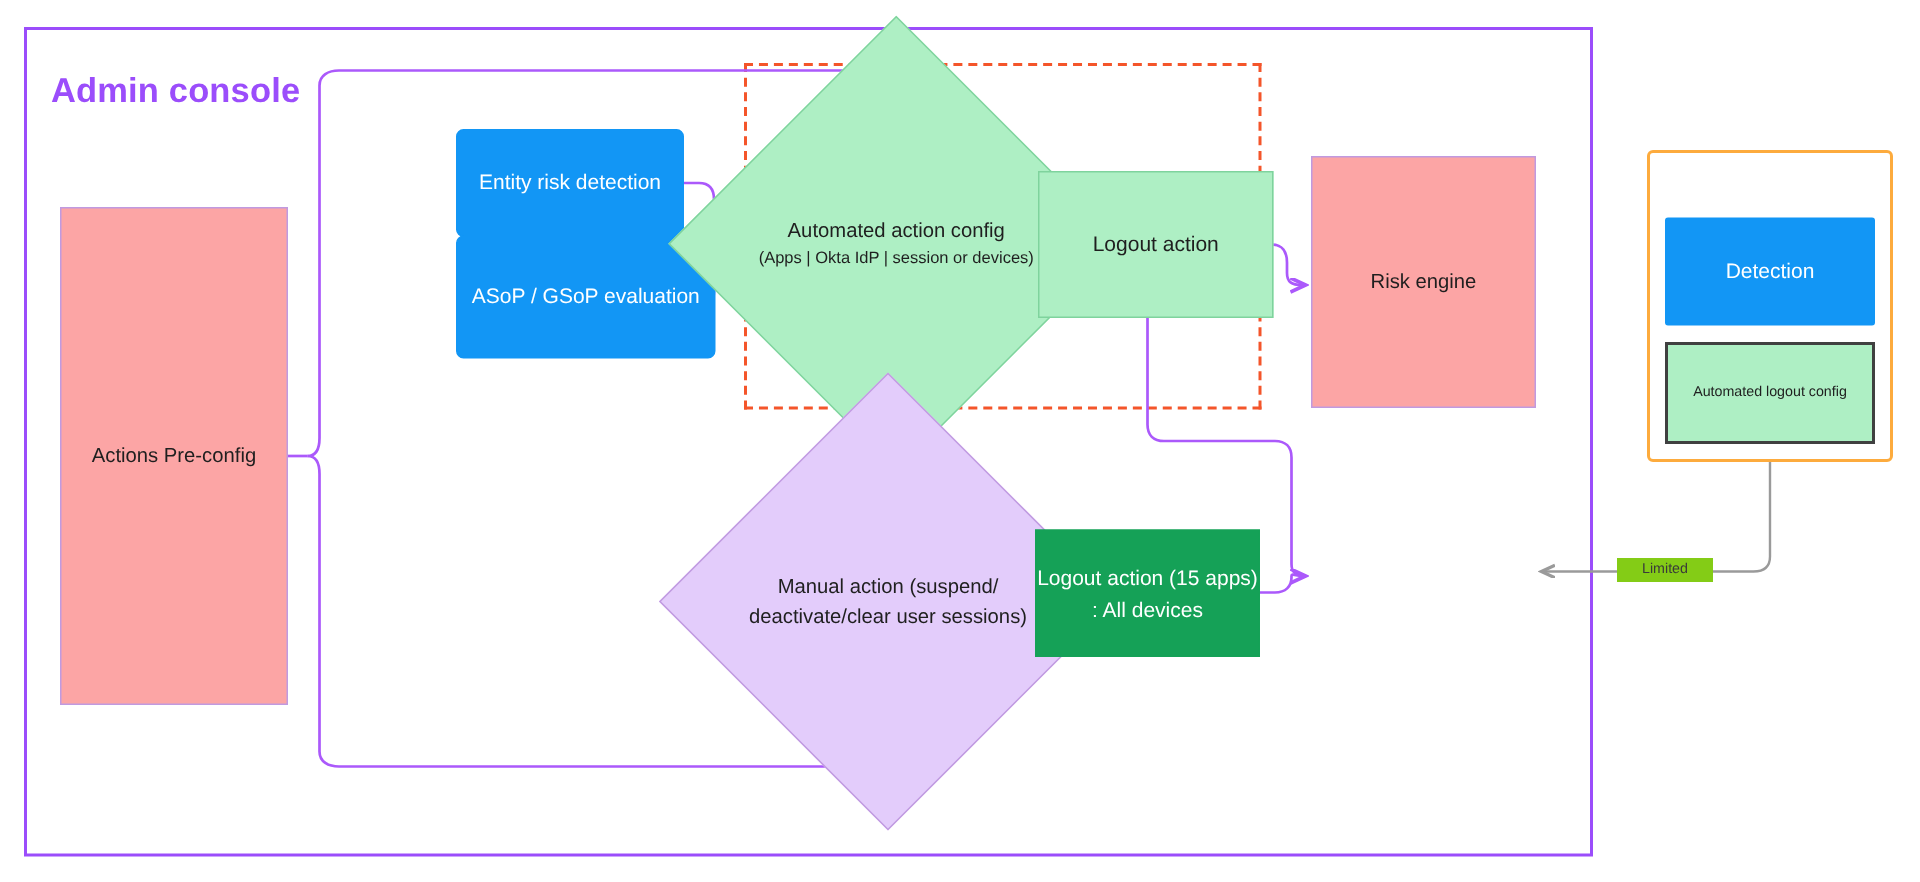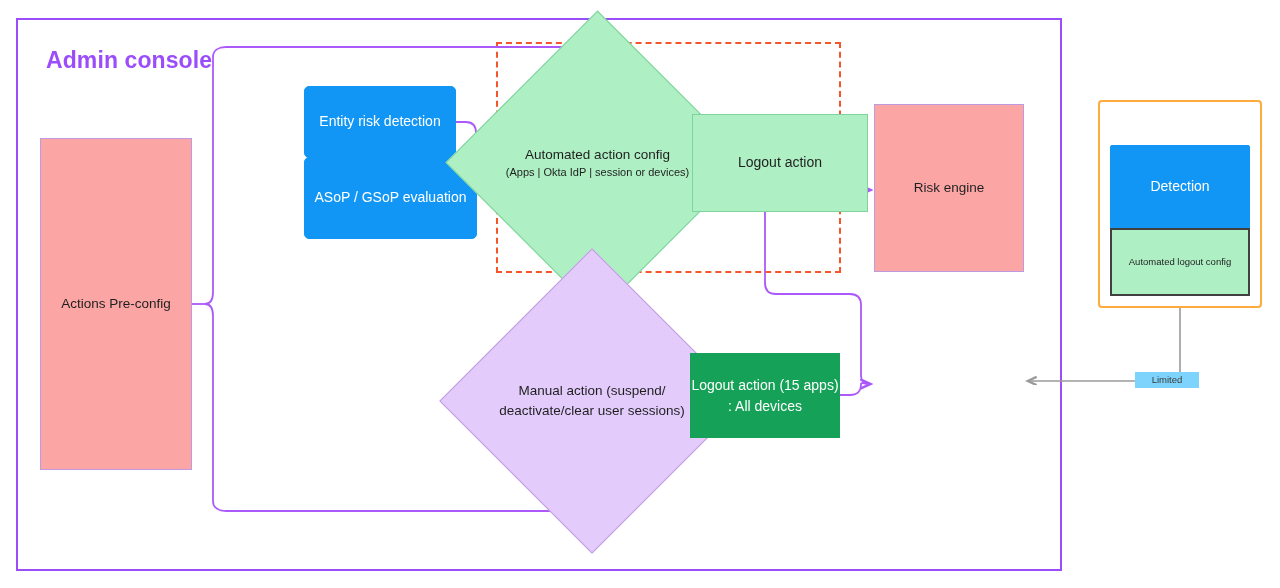--- a/index.html
+++ b/index.html
@@ -40,21 +40,20 @@
   #admin-title {
     left: 34px;
     top: 44px;
     width: 230px;
     height: 34px;
     justify-content: flex-start;
     color: #9b4dfb;
     font-size: 23px;
     font-weight: 700;
     letter-spacing: .1px;
-    margin-left: 12px;
   }
   
   .lav {
     background: #fca5a5;
     border: 1px solid #c09ae0;
     color: #1f1f1f;
     font-size: 13.5px;
   }
   #actions-preconfig { left: 40px;  top: 138px; width: 152px; height: 332px; }
   #risk-engine       { left: 874px; top: 104px; width: 150px; height: 168px; }
@@ -100,21 +99,21 @@
     z-index: 2;
     color: #1f1f1f;
   }
   .cfg-main { font-size: 13.5px; line-height: 1.45; }
   .cfg-sub  { font-size: 11px;  line-height: 1.42; display: block; }
 
   
   #logout-action {
     left: 692px;
     top: 114px;
-    width: 176px;
+    width: 157px;
     height: 98px;
     background: #aeefc4;
     border: 1px solid #7fd39d;
     color: #1f1f1f;
     font-size: 14px;
     justify-content: center;
   }
 
   
   #manual-action {
@@ -172,21 +171,21 @@
     font-size: 21px;
     font-weight: 700;
     display: flex;
     align-items: center;
     justify-content: flex-start;
   }
   #wf-detection {
     left: 1110px;
     top: 145px;
     width: 140px;
-    height: 84px;
+    height: 72px;
     background: #1296f5;
     border: 1px solid #1296f5;
     border-radius: 2px;
     color: #ffffff;
     font-size: 14px;
   }
   #wf-automated-logout-config {
     left: 1110px;
     top: 228px;
     width: 140px;
@@ -211,27 +210,27 @@
     fill: none;
     stroke: #ab59fb;
     stroke-width: 1.8;
   }
   .wire-gray {
     fill: none;
     stroke: #9a9a9a;
     stroke-width: 1.6;
   }
   #limited-label {
-    left: 1135px;
+    left: 1078px;
     top: 372px;
     width: 64px;
     height: 16px;
     font-size: 9.5px;
     color: #3a3a3a;
-    background: #7dd3fc;
+    background: #84cc16;
   }
 </style>
 </head>
 <body>
 
 <div id="canvas">
 
   <div class="node" id="admin-frame"></div>
   <div class="node" id="admin-title">Admin console</div>
 

